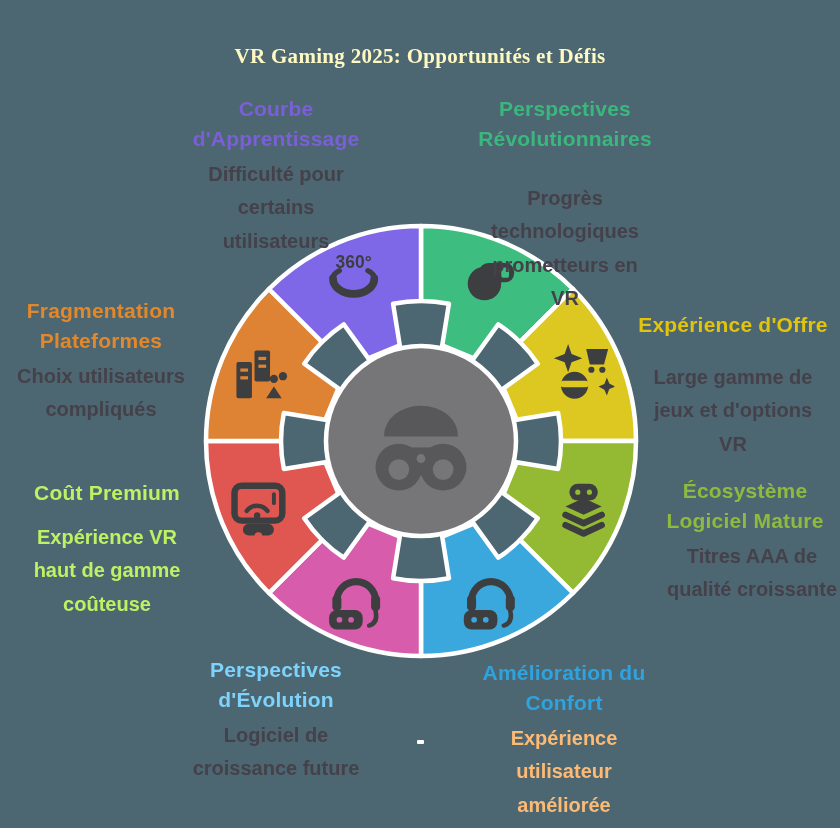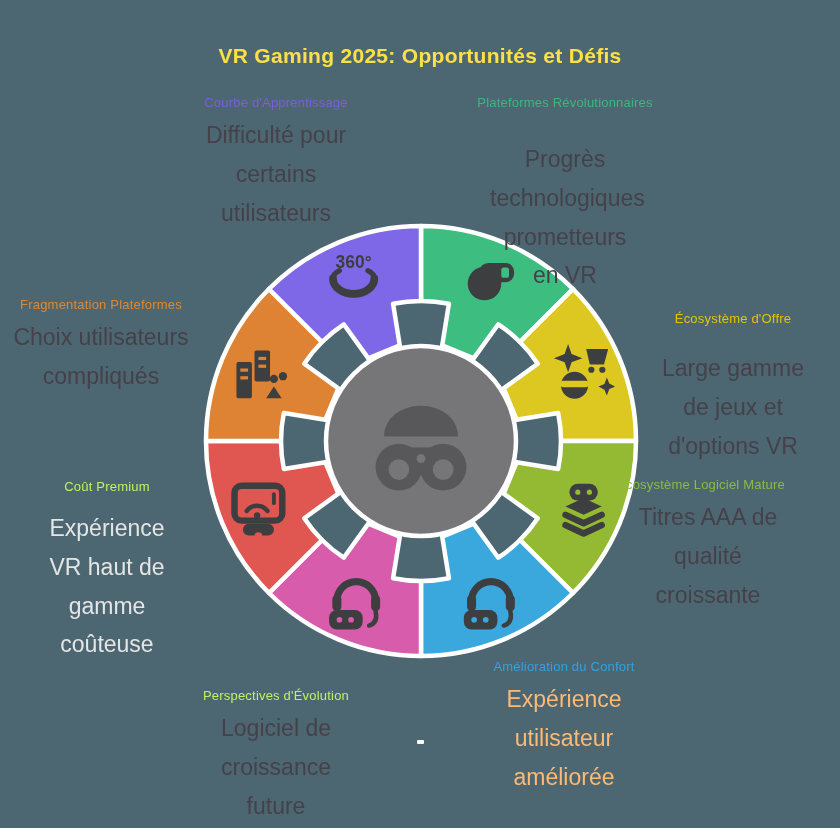--- a/index.html
+++ b/index.html
@@ -13,50 +13,50 @@
   .page-title{
     position:absolute;top:44px;left:0;width:840px;
     text-align:center;
     font-size:21px;font-weight:700;letter-spacing:.3px;
     color:#464a4f;
   }
   .wheel-wrap{position:absolute;left:191px;top:211px;width:460px;height:460px;}
   .hole{fill:var(--hole,#ffffff);}
   .callout{position:absolute;text-align:center;}
   .callout-heading{
-    font-size:13px;font-weight:400;line-height:1.42;letter-spacing:.2px;
+    font-size:21px;font-weight:700;line-height:1.42;letter-spacing:.2px;
   }
   .callout-body{
-    font-size:23px;font-weight:400;line-height:1.68;
+    font-size:20px;font-weight:700;line-height:1.68;
     color:#45414a;margin:4px auto 0 auto;
   }
   .callout--courbe{left:176px;top:94px;width:200px;}
   .callout--courbe .callout-body{max-width:170px;}
   .callout--innovations{left:465px;top:94px;width:200px;}
   .callout--innovations .callout-body{max-width:150px;margin-top:28px;}
   .callout--diversite{left:633px;top:310px;width:200px;}
   .callout--diversite .callout-body{max-width:160px;margin-top:21px;}
-  .callout--ecosysteme{left:606px;top:476px;width:190px;}
+  .callout--ecosysteme{left:650px;top:476px;width:190px;}
   .callout--ecosysteme .callout-body{max-width:180px;}
   .callout--amelioration{left:464px;top:658px;width:200px;text-align:center;}
   .callout--amelioration .callout-body{max-width:175px;}
   .callout--perspectives{left:176px;top:655px;width:200px;}
   .callout--perspectives .callout-body{max-width:175px;}
   .callout--cout{left:7px;top:478px;width:200px;}
   .callout--cout .callout-body{max-width:150px;margin-top:13px;}
   .callout--fragmentation{left:1px;top:296px;width:200px;}
   .callout--fragmentation .callout-body{max-width:185px;}
   .stray-dot{position:absolute;left:417px;top:740px;width:7px;height:4px;background:#ffffff;border-radius:1px;}
 </style>
 </head>
 <body>
 
 <div class="canvas" style="background: rgb(77, 103, 114);">
 
-  <div class="page-title" style="color: #fde047;">VR Gaming 2025: Opportunités et Défis</div>
+  <div class="page-title" style="color: #fef9c3; font-family: Liberation Serif, serif;">VR Gaming 2025: Opportunités et Défis</div>
 
   <div class="wheel-wrap">
     <svg id="wheel-svg" width="460" height="460" viewBox="0 0 460 460" xmlns="http://www.w3.org/2000/svg">
       <defs>
         <symbol id="sym-vr-360" viewBox="0 0 48 48">
           <text x="24" y="16" font-family="'Liberation Sans',sans-serif" font-size="13.5" font-weight="700" text-anchor="middle" fill="currentColor">360°</text>
           <path d="M8 24 a16 12 0 0 0 32 0" fill="none" stroke="currentColor" stroke-width="6" stroke-linecap="round"></path>
           <path d="M8 24 a14 8 0 0 1 5 -6" fill="none" stroke="currentColor" stroke-width="4" stroke-linecap="round"></path>
           <path d="M40 24 a14 8 0 0 0 -5 -6" fill="none" stroke="currentColor" stroke-width="4" stroke-linecap="round"></path>
         </symbol>
@@ -136,47 +136,47 @@
         <path d="M15.00 230.00 A215 215 0 0 1 77.97 77.97 L131.01 131.01 A140 140 0 0 0 113.26 152.73 L147.35 177.34 L134.32 208.79 L92.81 202.09 A140 140 0 0 0 90.00 230.00 Z" fill="#de8233" stroke="#ffffff" stroke-width="4.5" stroke-linejoin="round"></path>
         <use href="#sym-buildings" x="36.40" y="131.65" width="62" height="62" color="#3d3e40" style="--hole: #de8233;"></use>
         <path d="M77.97 77.97 A215 215 0 0 1 230.00 15.00 L230.00 90.00 A140 140 0 0 0 202.09 92.81 L208.79 134.32 L177.34 147.35 L152.73 113.26 A140 140 0 0 0 131.01 131.01 Z" fill="#7e68e8" stroke="#ffffff" stroke-width="4.5" stroke-linejoin="round"></path>
         <use href="#sym-vr-360" x="131.65" y="36.40" width="62" height="62" color="#3d3e40" style="--hole: #7e68e8;"></use>
         <circle cx="230" cy="230" r="95" fill="#767679" stroke="#ffffff" stroke-width="4.5"></circle>
         <use href="#sym-center-vr" x="171" y="175" width="118" height="118" color="#58585b" style="--hole: #767679;"></use>
       </svg>
   </div>
 
   <div class="callout callout--innovations">
-    <div class="callout-heading" style="color: rgb(59, 183, 126);">Plateformes Révolutionnaires</div>
+    <div class="callout-heading" style="color: rgb(59, 183, 126);">Perspectives Révolutionnaires</div>
     <div class="callout-body" style="color: rgb(69, 65, 74);">Progrès technologiques prometteurs en VR</div>
   </div>
 
   <div class="callout callout--diversite">
-    <div class="callout-heading" style="color: rgb(226, 196, 10);">Écosystème d'Offre</div>
+    <div class="callout-heading" style="color: rgb(226, 196, 10);">Expérience d'Offre</div>
     <div class="callout-body" style="color: rgb(69, 65, 74);">Large gamme de jeux et d'options VR</div>
   </div>
 
   <div class="callout callout--ecosysteme">
     <div class="callout-heading" style="color: rgb(140, 187, 63);">Écosystème Logiciel Mature</div>
     <div class="callout-body" style="color: rgb(69, 65, 74); margin-left: 14px;">Titres AAA de qualité croissante</div>
   </div>
 
   <div class="callout callout--amelioration">
     <div class="callout-heading" style="color: rgb(47, 163, 224);">Amélioration du Confort</div>
     <div class="callout-body" style="color: #fdba74;">Expérience utilisateur améliorée</div>
   </div>
 
   <div class="callout callout--perspectives">
-    <div class="callout-heading" style="color: #bef264; margin-top: 32px;">Perspectives d'Évolution</div>
+    <div class="callout-heading" style="color: #7dd3fc;">Perspectives d'Évolution</div>
     <div class="callout-body" style="color: rgb(69, 65, 74);">Logiciel de croissance future</div>
   </div>
 
   <div class="callout callout--cout">
     <div class="callout-heading" style="color: #bef264;">Coût Premium</div>
-    <div class="callout-body" style="color: #e5e5e5;">Expérience VR haut de gamme coûteuse</div>
+    <div class="callout-body" style="color: #bef264;">Expérience VR haut de gamme coûteuse</div>
   </div>
 
   <div class="callout callout--fragmentation">
     <div class="callout-heading" style="color: rgb(226, 136, 43);">Fragmentation Plateformes</div>
     <div class="callout-body" style="color: rgb(69, 65, 74);">Choix utilisateurs compliqués</div>
   </div>
 
   <div class="callout callout--courbe">
     <div class="callout-heading" style="color: rgb(123, 95, 214);">Courbe d'Apprentissage</div>
     <div class="callout-body" style="color: rgb(69, 65, 74);">Difficulté pour certains utilisateurs</div>

